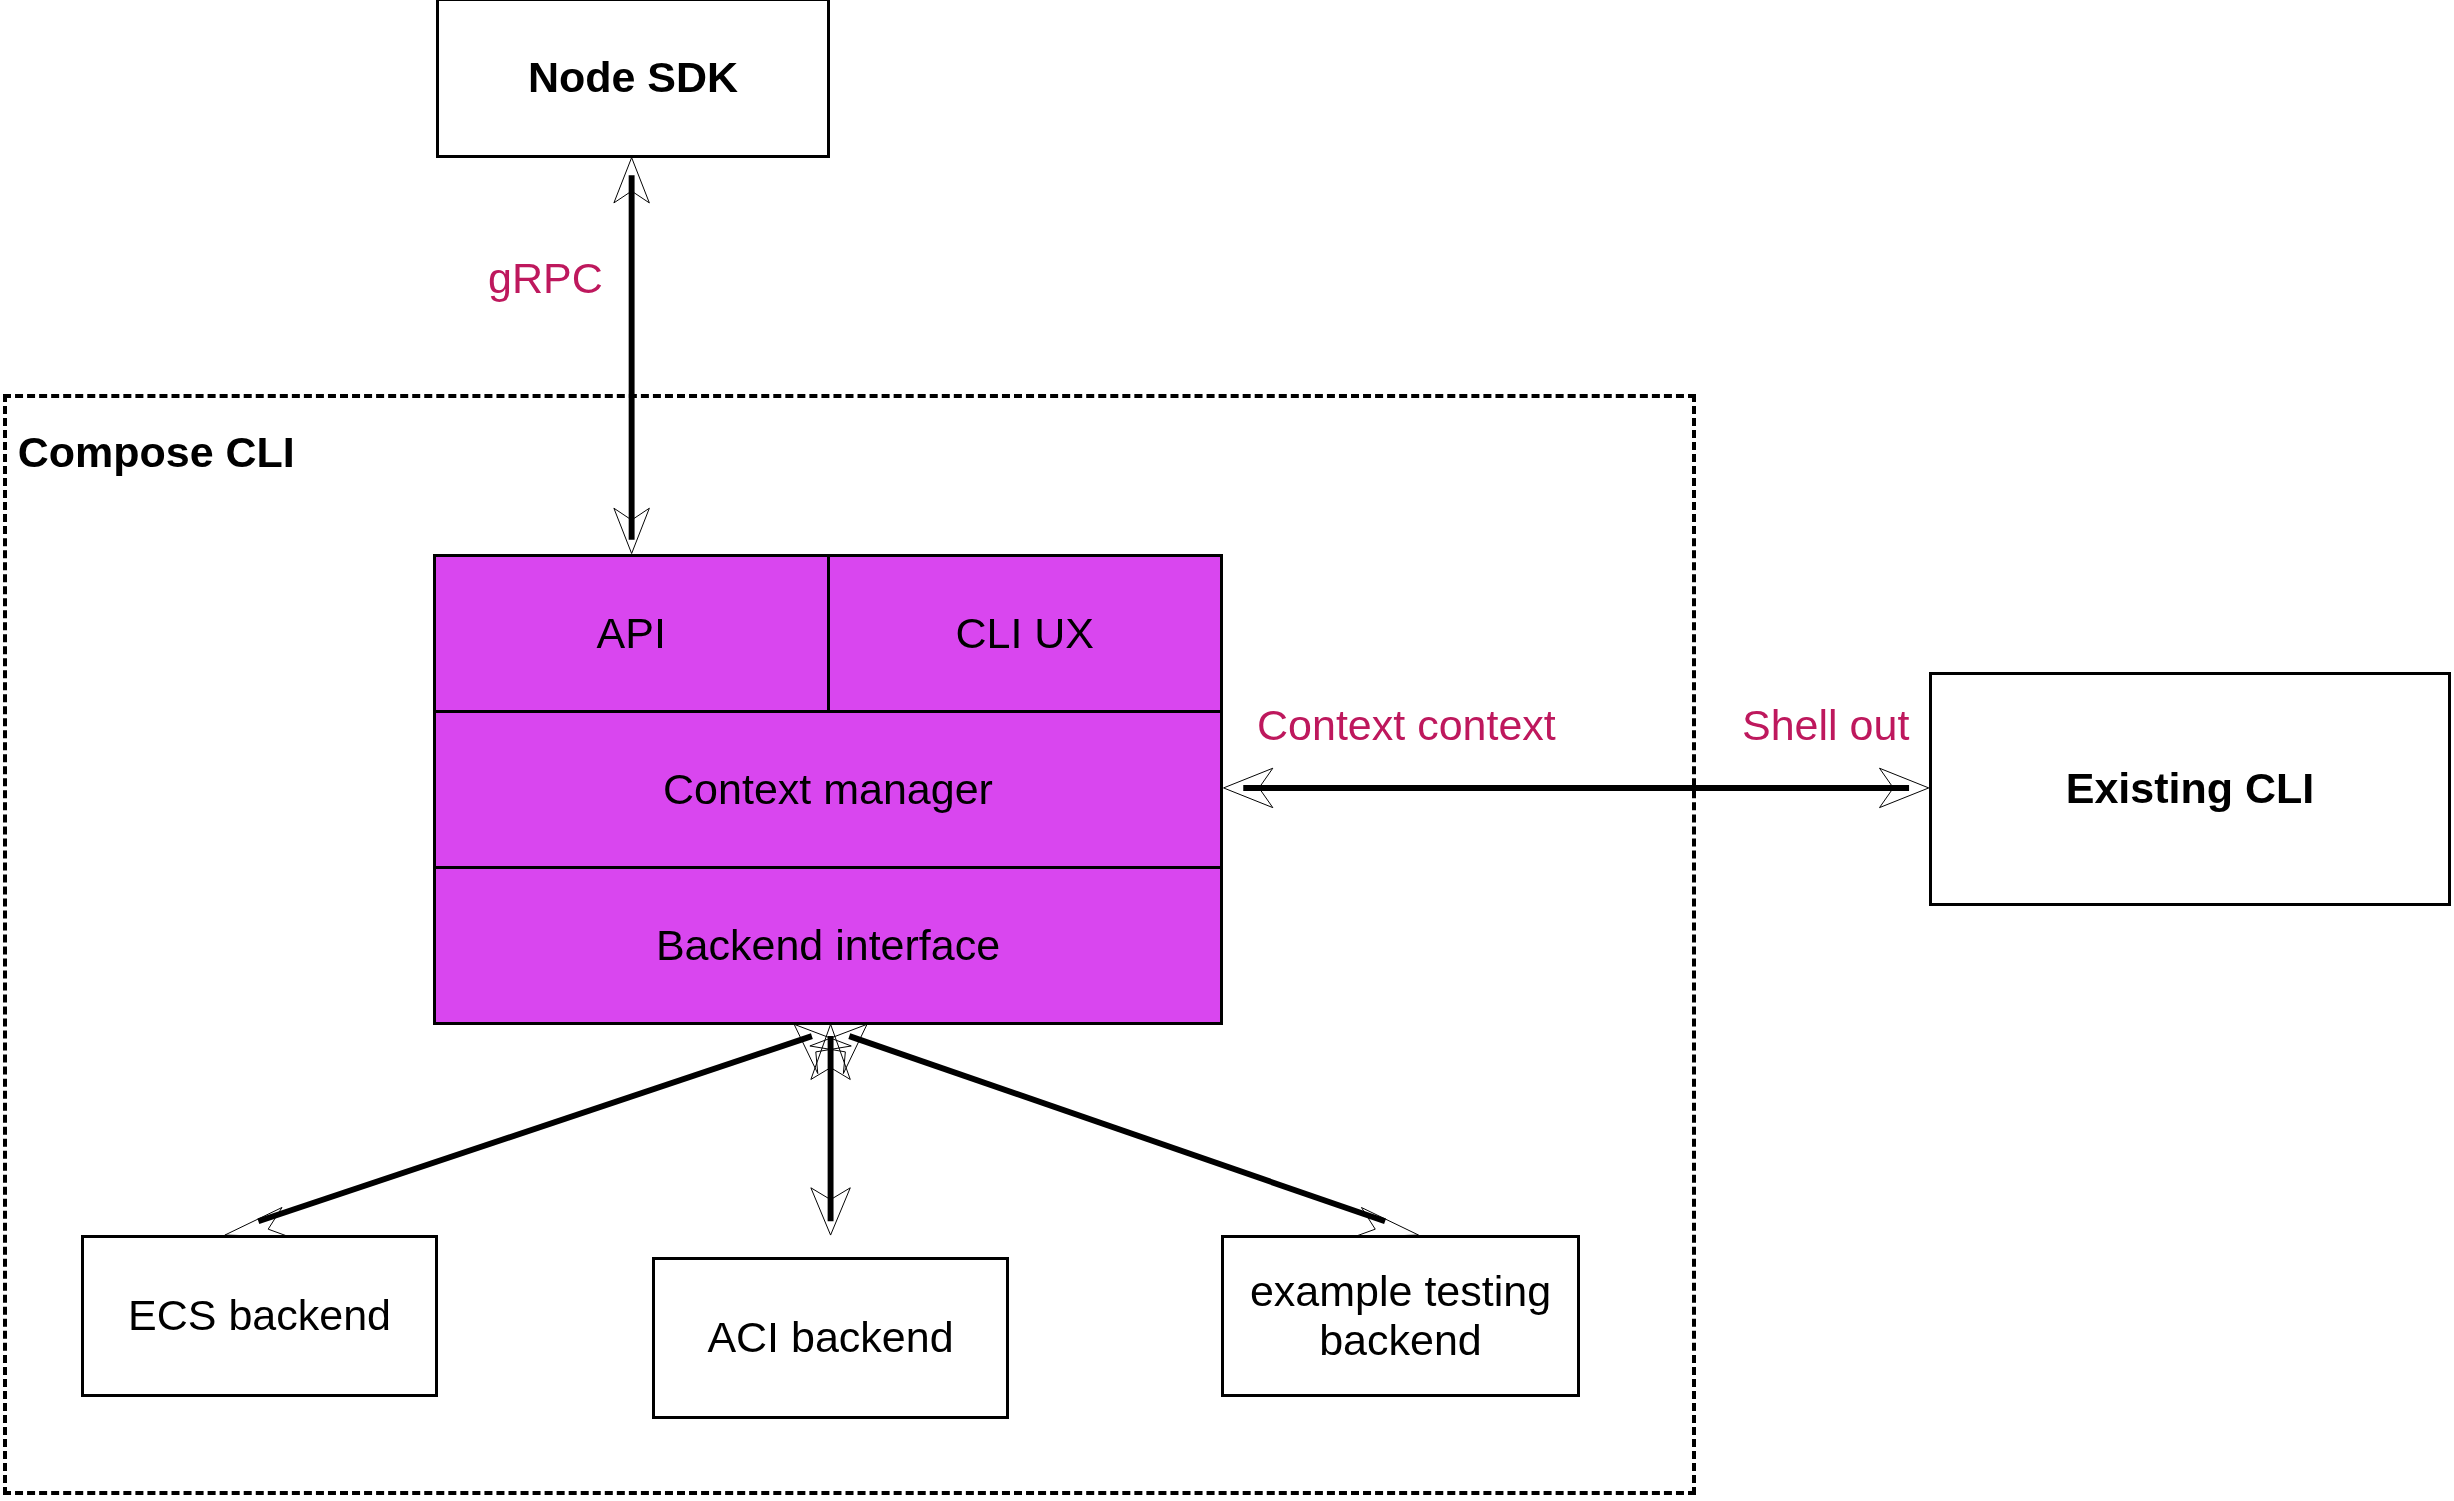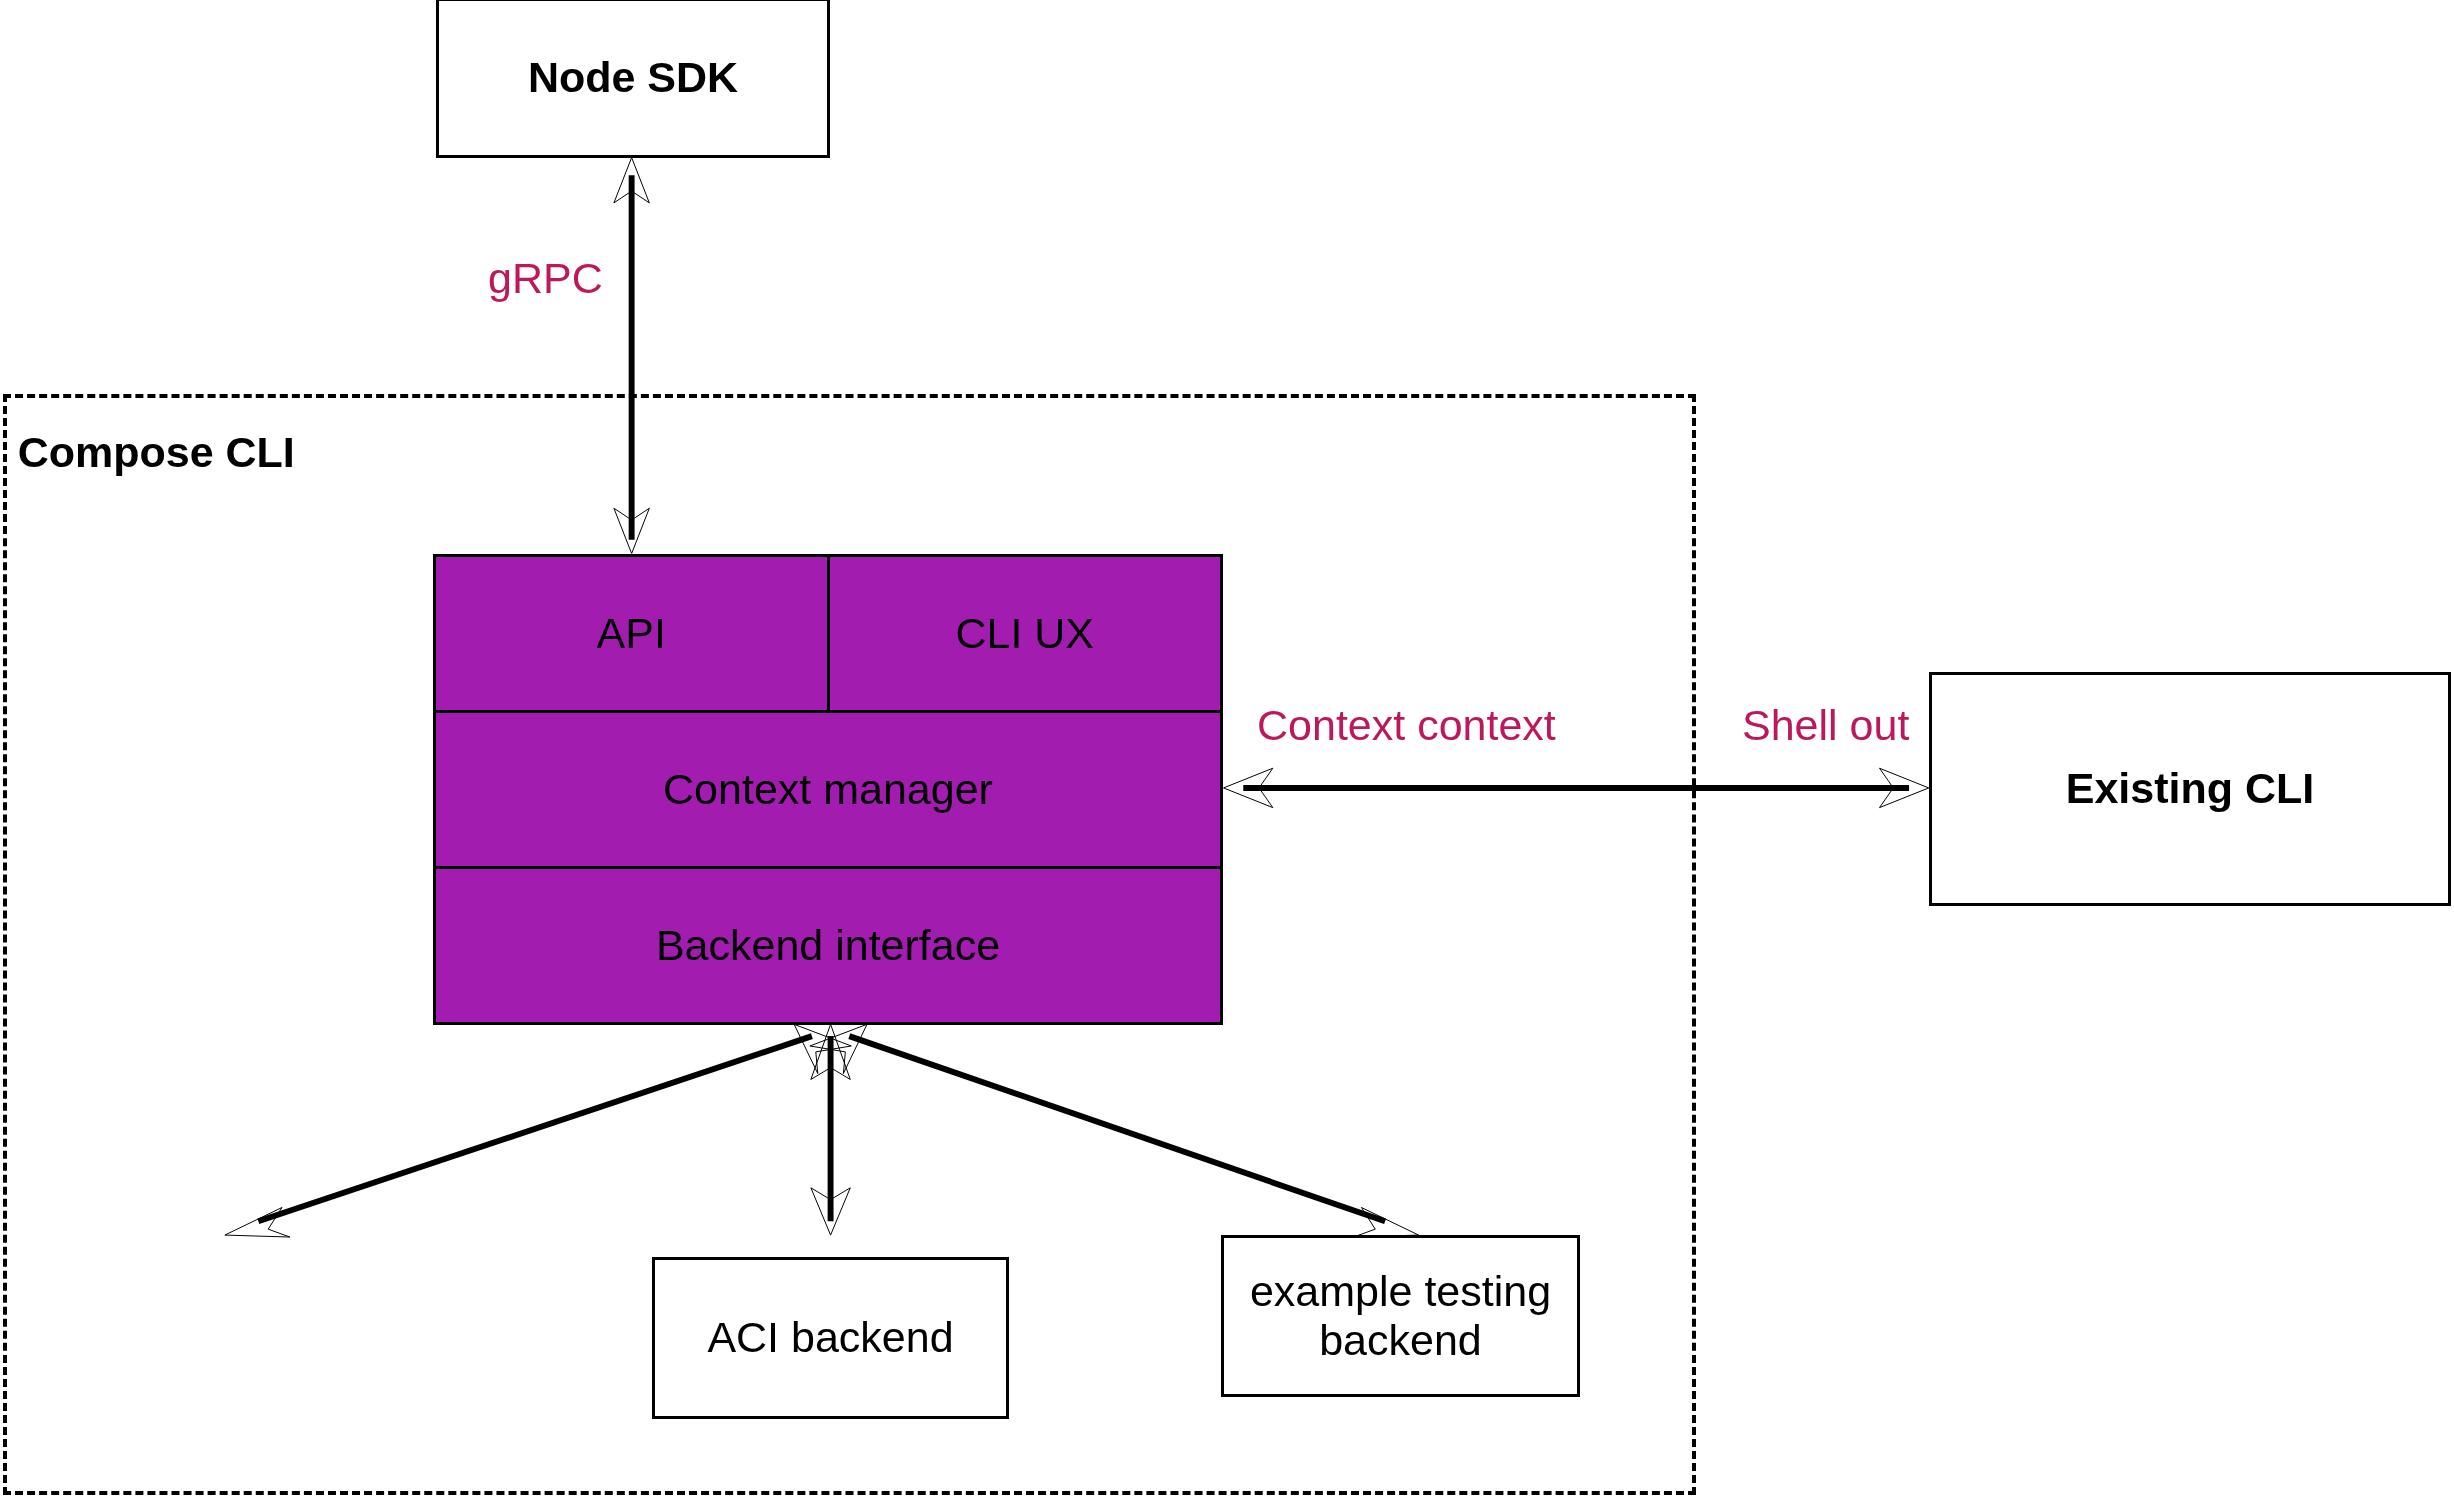--- a/index.html
+++ b/index.html
@@ -64,21 +64,21 @@
   .stack-row:last-child { border-bottom: none; }
   .stack-cell {
     box-sizing: border-box;
     flex: 1 1 0;
     display: flex;
     align-items: center;
     justify-content: center;
     font-size: 43px;
     color: #000000;
     border-right: 3.9px solid #000000;
-    background: #a21caf;
+    background: #d946ef;
   }
   .stack-cell:last-child { border-right: none; }
 
   .edge-label {
     position: absolute;
     font-size: 43px;
     color: #be185d;
     white-space: nowrap;
   }
 
@@ -113,20 +113,21 @@
       <div class="stack-cell">CLI UX</div>
     </div>
     <div class="stack-row">
       <div class="stack-cell">Context manager</div>
     </div>
     <div class="stack-row">
       <div class="stack-cell">Backend interface</div>
     </div>
   </div>
 
+  <div class="box" style="left:81px; top:1235px; width:357px; height:162px;">ECS backend</div>
 
   <div class="box" style="left:652px; top:1235px; width:357px; height:162px;margin-top:22px;">ACI backend</div>
 
   <div class="box" style="left:1221px; top:1235px; width:359px; height:162px; flex-direction:column;text-align:right;">
     <span>example testing</span>
     <span>backend</span>
   </div>
 
   <div class="edge-label" style="left:488px; top:254px;">gRPC</div>
 

